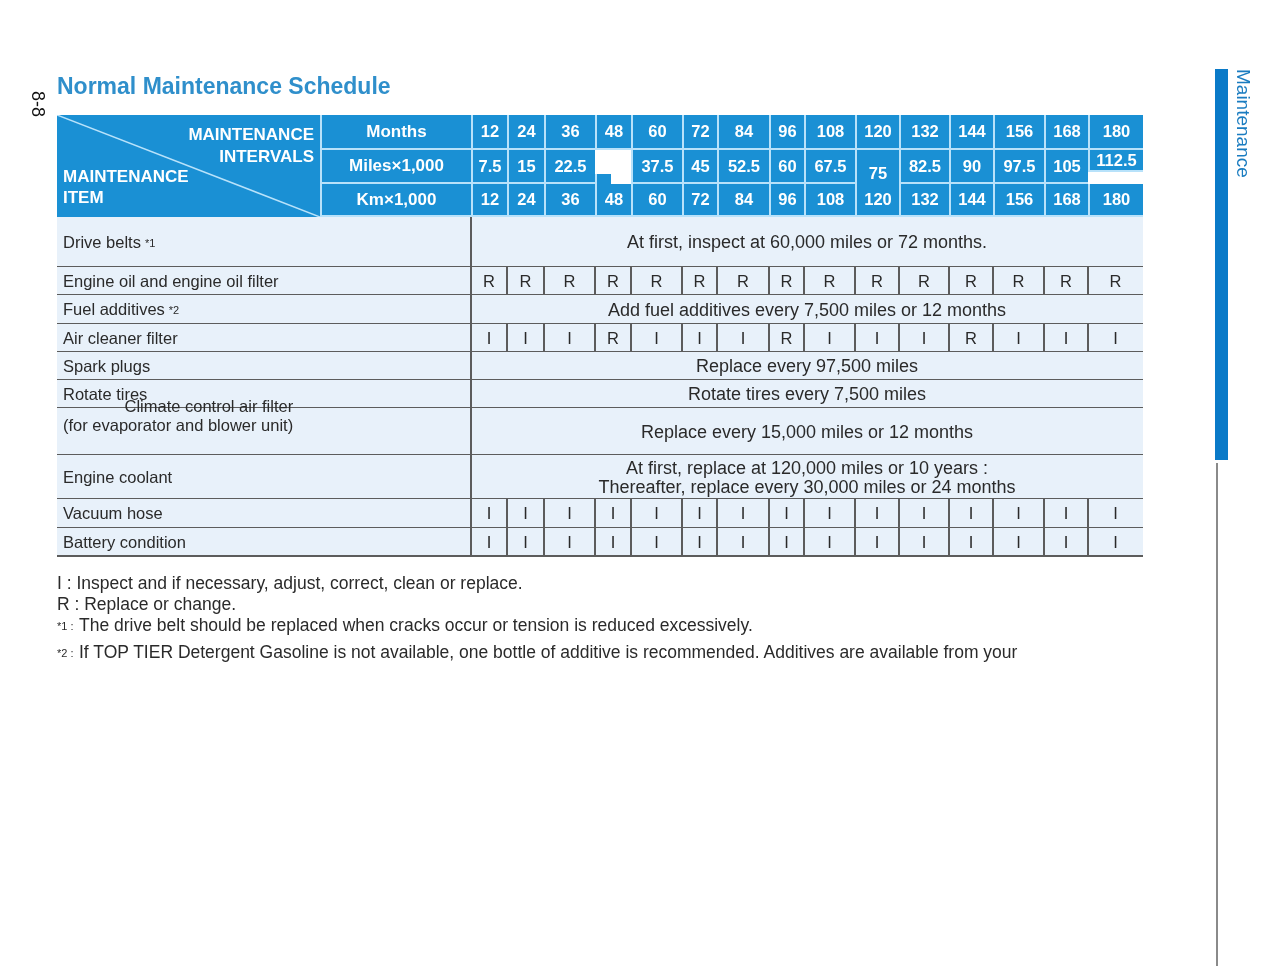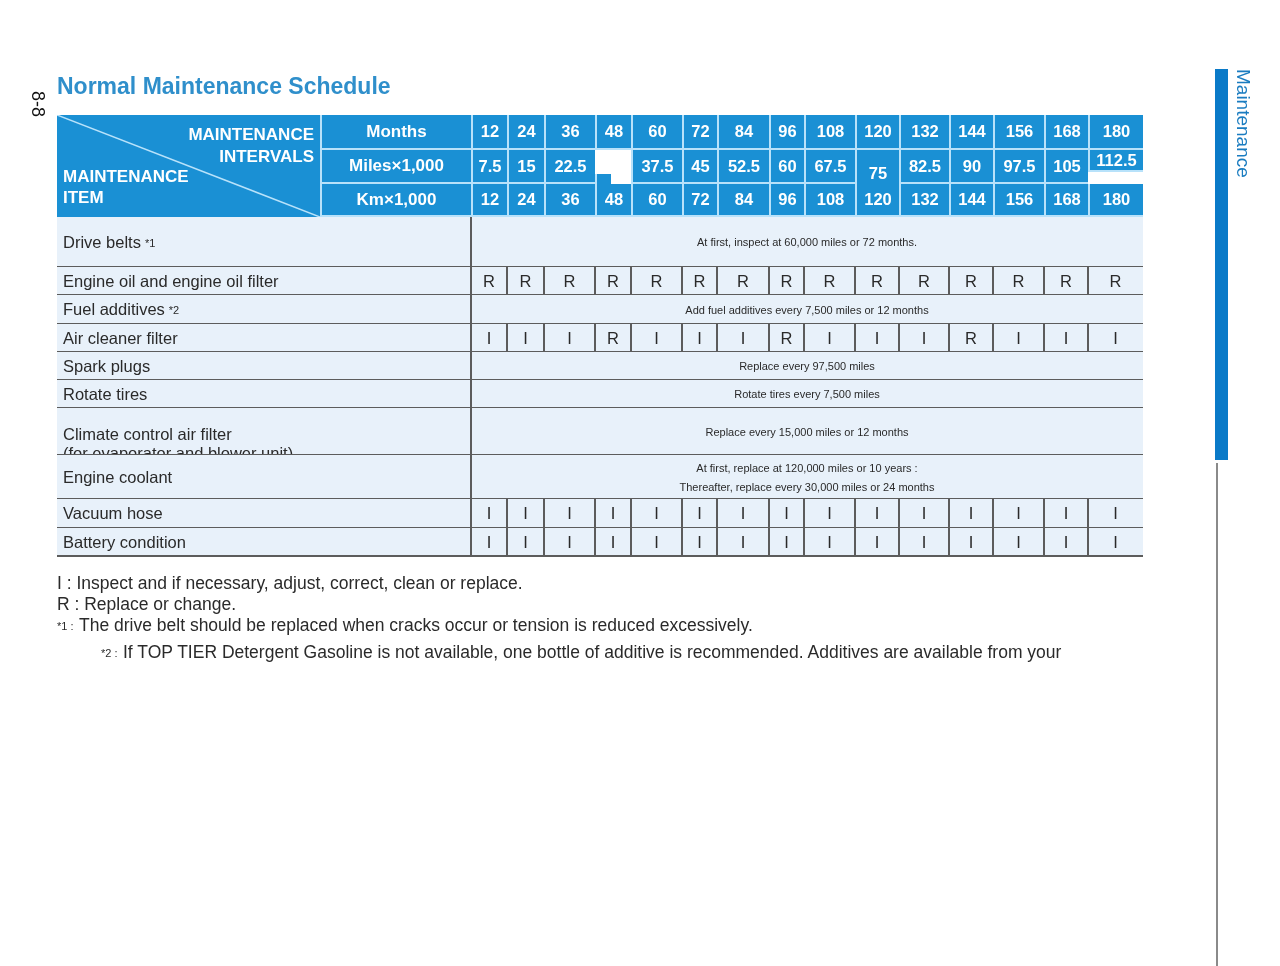--- a/index.html
+++ b/index.html
@@ -26,21 +26,21 @@
            box-sizing: border-box; border-left: 2px solid #b8e2fa; border-bottom: 2px solid #b8e2fa; }
   .hcell.unit { font-size: 17px; }
 
   
   .row-bg { position: absolute; left: 57px; width: 1086px; background: #e8f1fa; }
   .hline { position: absolute; left: 57px; width: 1086px; height: 2px; background: #5c5c5c; }
   .vline { position: absolute; width: 2px; background: #5c5c5c; }
   .item-label { position: absolute; left: 63px; font-size: 16.5px; color: #2a2a2a;
                 display: flex; flex-direction: column; justify-content: center; line-height: 19px; }
   .item-label sup { font-size: 11px; vertical-align: top; position: relative; top: 1px; margin-left: 4px; }
-  .span-text { position: absolute; left: 471px; width: 672px; font-size: 11px; color: #2a2a2a;
+  .span-text { position: absolute; left: 471px; width: 672px; font-size: 18px; color: #2a2a2a;
                display: flex; flex-direction: column; align-items: center; justify-content: center;
                line-height: 19px; text-align: center; }
   .mark { position: absolute; display: flex; align-items: center; justify-content: center;
           font-size: 16.5px; color: #2a2a2a; }
 
   .legend { position: absolute; left: 57px; font-size: 17.5px; color: #2a2a2a; line-height: 21px; }
   .fn-key { font-size: 11px; display: inline-block; width: 22px; vertical-align: top; margin-top: 1px; }
   .fn-text { display: inline-block; vertical-align: top; }
 </style>
 </head>
@@ -230,21 +230,21 @@
           <div><span>Rotate tires</span></div>
         </div>
         <div class="vline" style="left: 470px; top: 380px; height: 28px;"></div>
         <div class="span-text" style="top: 381px; height: 27px;">
           <div>Rotate tires every 7,500 miles</div>
         </div>
         <div class="hline" style="top: 407px;"></div>
       </div>
       <div class="">
         <div class="row-bg" style="top: 408px; height: 47px;"></div>
-        <div class="item-label" style="top: 420px; height: 47px;">
+        <div class="item-label" style="top: 392px; height: 47px; align-items: flex-end;">
           <div><span>Climate control air filter</span></div>
           <div>(for evaporator and blower unit)</div>
         </div>
         <div class="vline" style="left: 470px; top: 408px; height: 47px;"></div>
         <div class="span-text" style="top: 409px; height: 46px;">
           <div>Replace every 15,000 miles or 12 months</div>
         </div>
         <div class="hline" style="top: 454px;"></div>
       </div>
       <div class="">
@@ -335,16 +335,16 @@
       </div>
     </div>
 </div>
 
 <div>
   <div class="legend" style="top:573px;">I : Inspect and if necessary, adjust, correct, clean or replace.</div>
   <div class="legend" style="top:594px;">R : Replace or change.</div>
   <div class="legend" style="top:615px;">
     <span class="fn-key">*1 :</span><span class="fn-text">The drive belt should be replaced when cracks occur or tension is reduced excessively.</span>
   </div>
-  <div class="legend" style="top:642px;margin-left:44px;">
+  <div class="legend" style="top:642px;">
     <span class="fn-key">*2 :</span><span class="fn-text"><span>If TOP TIER Detergent Gasoline is not available, one bottle of additive is recommended. Additives are available from your</span><br></span>
   </div>
 </div>
 
 </body></html>

